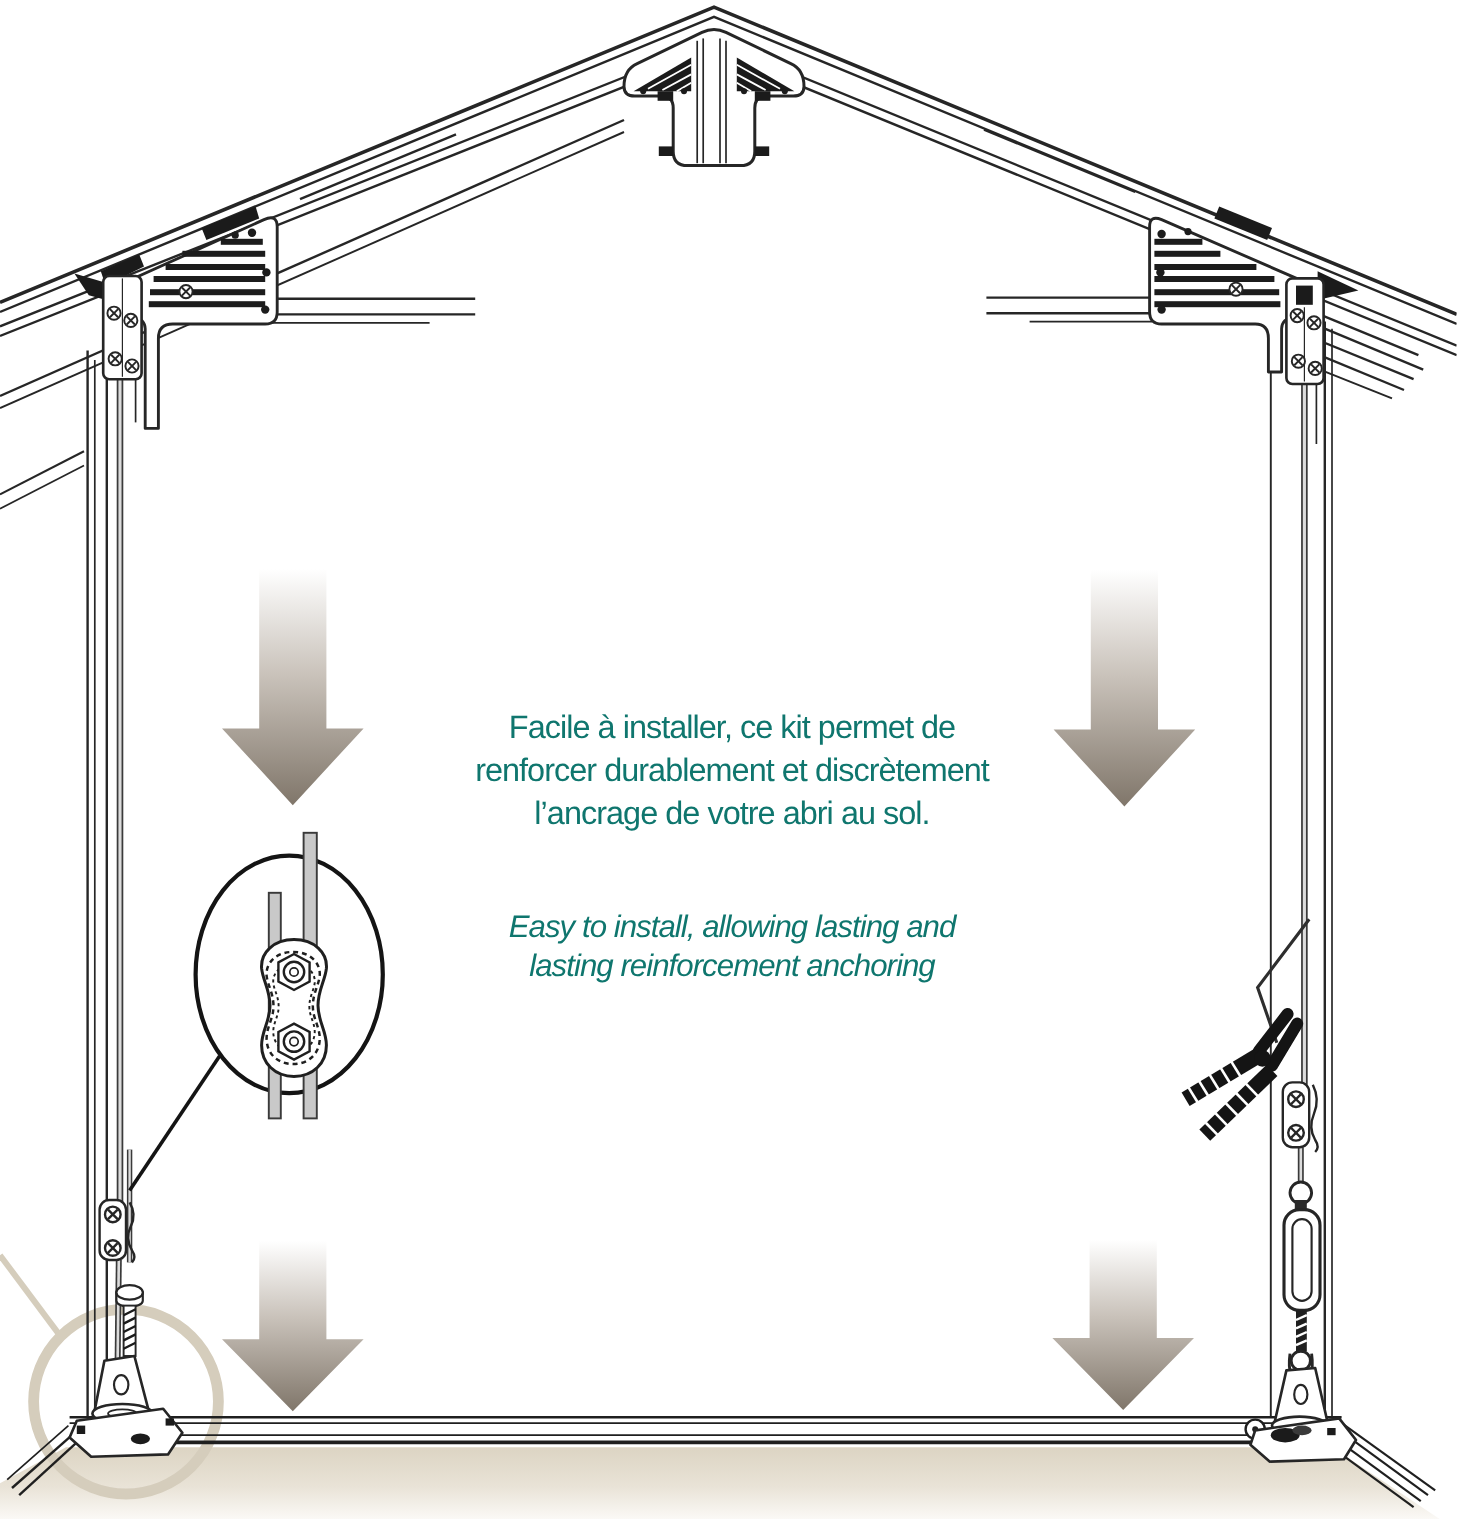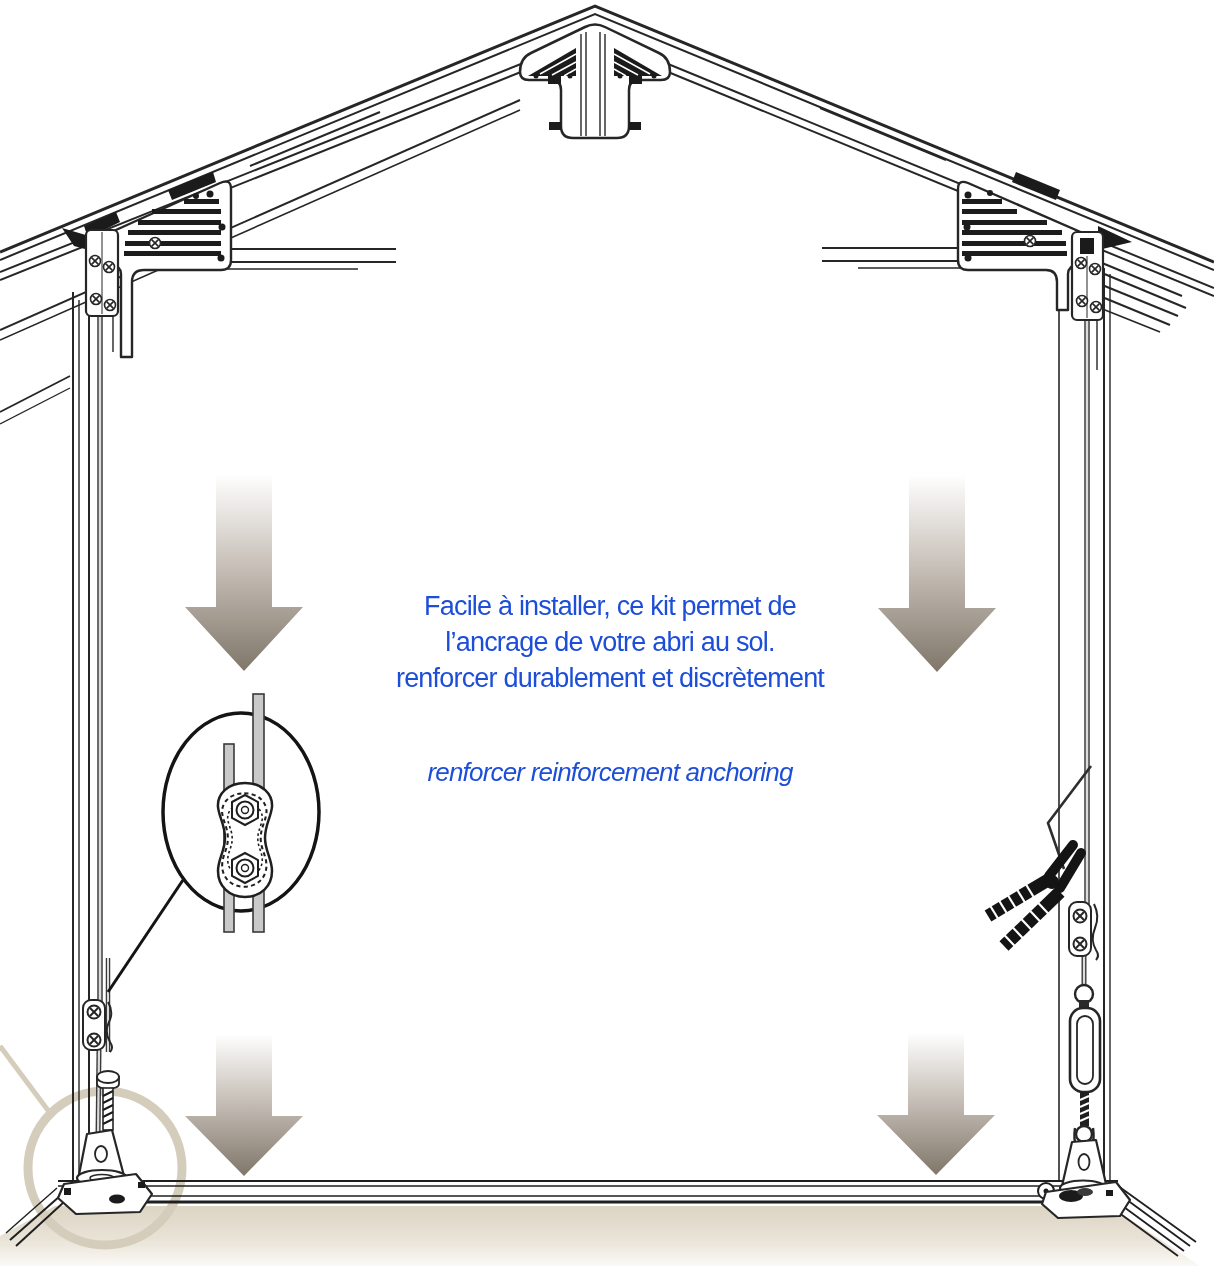--- a/index.html
+++ b/index.html
@@ -1,19 +1,19 @@
 <!DOCTYPE html>
 <html><head>
 <meta charset="utf-8">
 <style>
   html,body{margin:0;padding:0;background:#fff;}
   .stage{position:relative;width:1214px;height:1266px;overflow:hidden;background:#fff;
          font-family:"Liberation Sans",sans-serif;}
   .stage svg{position:absolute;left:0;top:0;}
-  .caption{position:absolute;left:330px;width:560px;text-align:center;color:#1d4ed8;}
+  .caption{position:absolute;left:330px;width:560px;text-align:center;color:#0f766e;}
   .caption-fr{top:588px;font-size:27px;line-height:36px;letter-spacing:-0.8px;font-weight:400;}
   .caption-en{top:756px;font-size:26px;line-height:32px;letter-spacing:-0.8px;font-style:italic;}
   .caption div{white-space:nowrap;}
 </style>
 </head>
 <body>
 
 <div class="stage">
 
 <svg width="1214" height="1266" viewBox="0 0 1214 1266">
@@ -323,19 +323,20 @@
   <g fill="url(#arrowGrad)">
     <use href="#arrowLong" transform="translate(244,474)"></use>
     <use href="#arrowLong" transform="translate(937,475)"></use>
     <use href="#arrowShort" transform="translate(244,1034)"></use>
     <use href="#arrowShort" transform="translate(936,1033)"></use>
   </g>
 </svg>
 
   <div class="caption caption-fr">
     <div>Facile à installer, ce kit permet de</div>
+    <div>renforcer durablement et discrètement</div>
     <div>l’ancrage de votre abri au sol.</div>
-    <div>renforcer durablement et discrètement</div>
   </div>
   <div class="caption caption-en">
-    <div>renforcer reinforcement anchoring</div>
+    <div>Easy to install, allowing lasting and</div>
+    <div>lasting reinforcement anchoring</div>
   </div>
 </div>
 
 </body></html>

